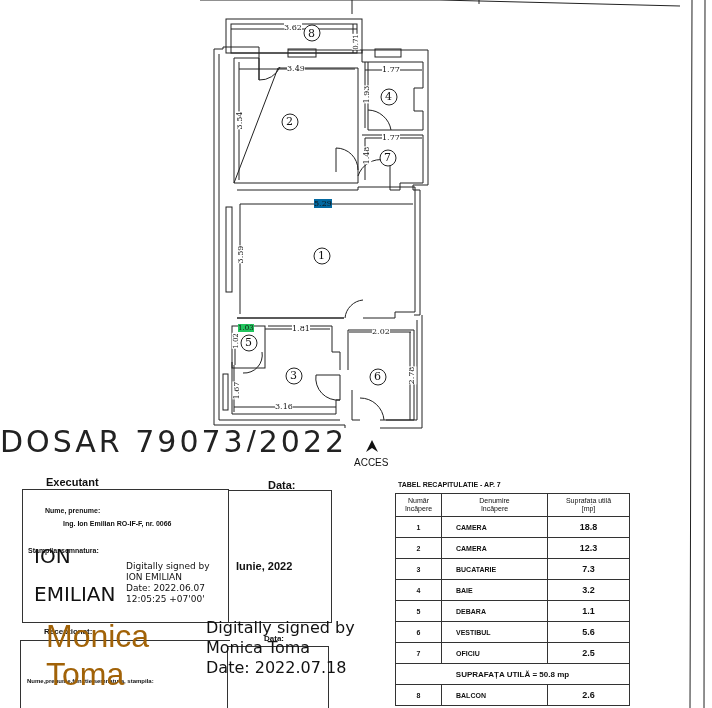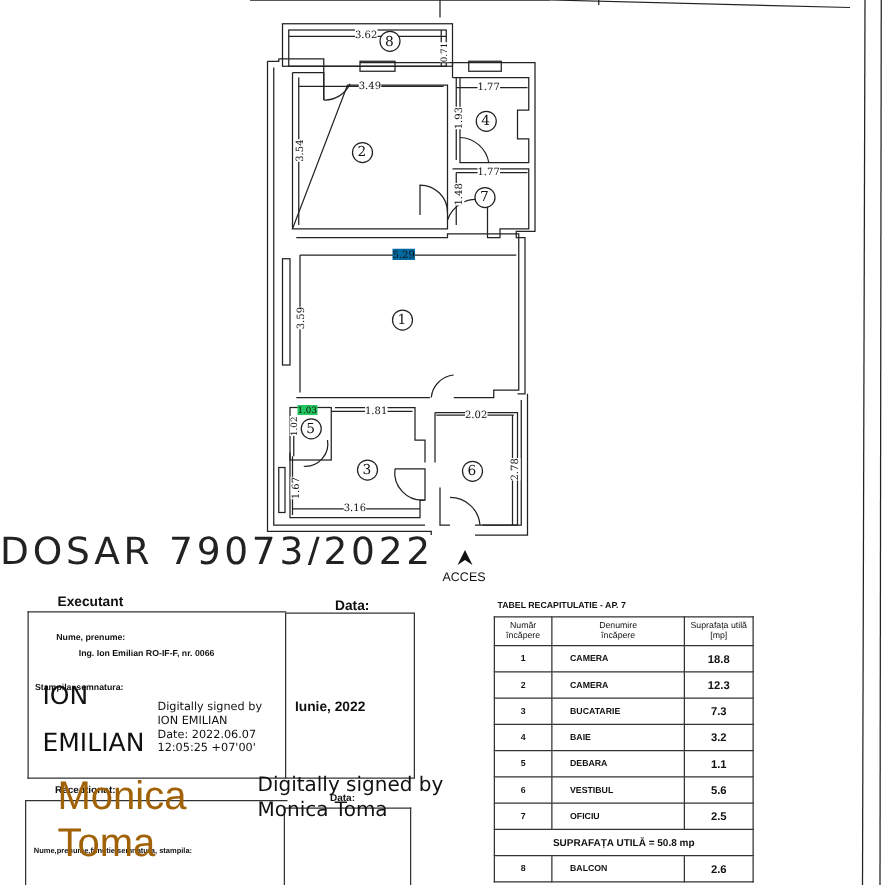--- a/index.html
+++ b/index.html
@@ -11,21 +11,21 @@
   .exec-title { left:46px; top:476px; font-size:11px; font-weight:bold; }
   .data-title { left:268px; top:479px; font-size:11px; font-weight:bold; }
   .box { border:1px solid #333; }
   .small { font-size:7px; font-weight:bold; }
   .sigbig { font-size:20px; font-family:"DejaVu Sans", sans-serif; line-height:28px; color:#111; }
   .sigsmall { font-size:9px; font-family:"DejaVu Sans", sans-serif; line-height:11px; }
   .date-val { left:236px; top:560px; font-size:11px; font-weight:bold; }
   .monica-big { font-size:32px; font-family:Liberation Sans, sans-serif; color:#a16207; line-height:38px; }
   .monica-small { font-size:16px; font-family:"DejaVu Sans", sans-serif; color:#111; line-height:20px; }
   .tbl-title { left:398px; top:481px; font-size:7px; font-weight:bold; }
-  table.recap { position:absolute; left:395px; top:493px; width:208px; border-collapse:collapse; font-size:7px; }
+  table.recap { position:absolute; left:395px; top:493px; width:235px; border-collapse:collapse; font-size:7px; }
   table.recap td, table.recap th { border:1px solid #333; text-align:center; height:20px; padding:0; }
   table.recap th { font-weight:normal; font-size:7px; height:22px; line-height:8px; }
   table.recap td.name { text-align:left; padding-left:14px; font-weight:bold; }
   table.recap td.num { font-weight:bold; }
   table.recap td.area { font-weight:bold; font-size:9px; }
   table.recap td.total { font-weight:bold; font-size:8px; }
 </style>
 </head>
 <body>
 
@@ -170,20 +170,21 @@
 
 <div class="abs" style="left:44px;top:627px;font-size:8px;font-weight:bold;">Receptionat:</div>
 <div class="abs" style="left:264px;top:634px;font-size:8px;font-weight:bold;">Data:</div>
 <div class="abs" style="left:27px;top:678px;font-size:6px;font-weight:bold;">Nume,prenume,functie,semnatura, stampila:</div>
 
 <div class="abs monica-big" style="left:46px;top:617px;">Monica</div>
 <div class="abs monica-big" style="left:46px;top:655px;">Toma</div>
 <div class="abs" style="left:206px;top:618px;">
   <div class="monica-small">Digitally signed by</div>
   <div class="monica-small">Monica Toma</div>
+  <div class="monica-small">Date: 2022.07.18</div>
 </div>
 
 <div class="abs tbl-title">TABEL RECAPITULATIE - AP. 7</div>
 <table class="recap">
   <tbody>
       <tr>
     <th style="width:45px;"><span>Număr</span><br><span>încăpere</span></th>
     <th style="width:105px;"><span>Denumire</span><br><span>încăpere</span></th>
     <th><span>Suprafața utilă</span><br><span>[mp]</span></th>
   </tr>

